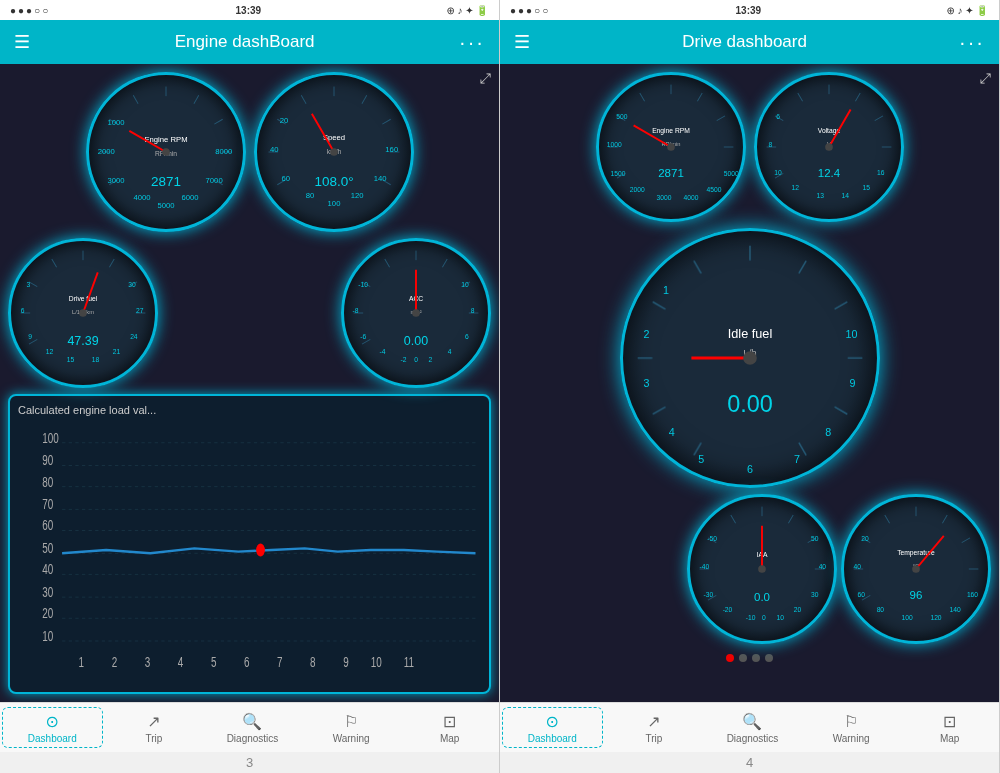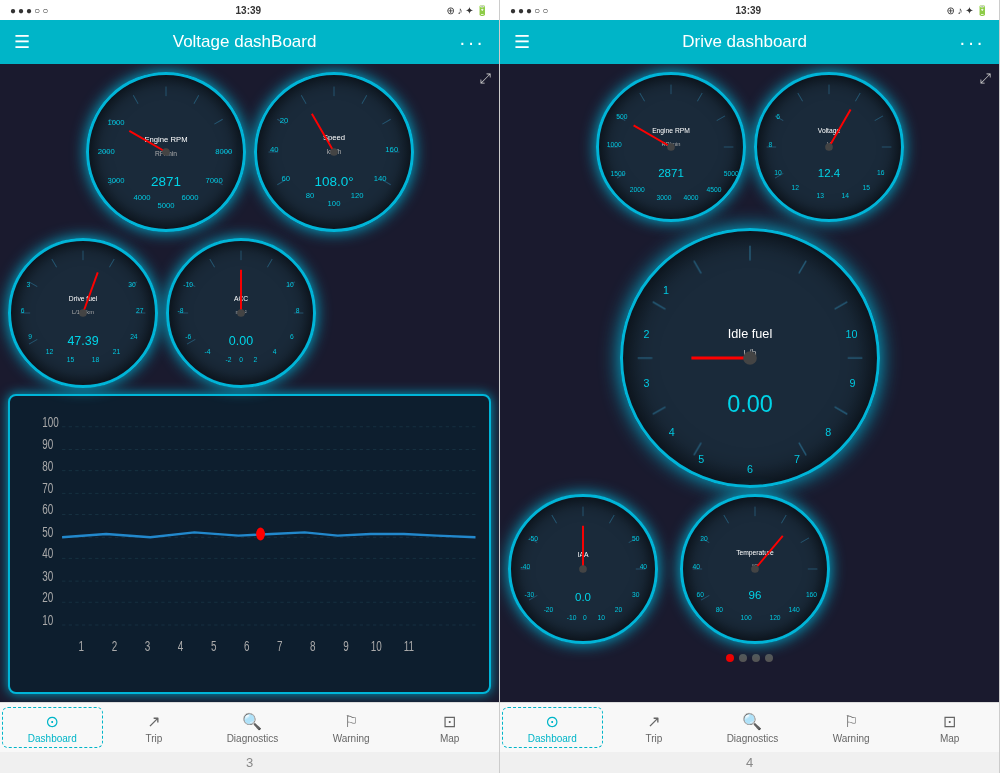--- a/index.html
+++ b/index.html
@@ -76,21 +76,21 @@
 
     
     .gauge-grid-top {
       display: flex;
       justify-content: center;
       gap: 8px;
       margin-bottom: 6px;
     }
     .gauge-grid-mid {
       display: flex;
-      justify-content: flex-start;
+      justify-content: space-between;
       gap: 8px;
       margin-bottom: 6px;
     }
 
     
     .gauge {
       width: 160px;
       height: 160px;
       border-radius: 50%;
       background: radial-gradient(circle at 50% 50%, #1a2a3a 60%, #0d1520 100%);
@@ -209,22 +209,22 @@
       box-shadow: 0 0 20px #00b5d8, inset 0 0 30px rgba(0,0,0,0.8);
       display: flex;
       flex-direction: column;
       align-items: center;
       justify-content: center;
       position: relative;
     }
 
     .idle-bottom-row {
       display: flex;
-      justify-content: flex-start;
-      gap: 22px;
+      justify-content: flex-end;
+      gap: 4px;
       flex-shrink: 0;
     }
 
     
     .dots-indicator {
       display: flex;
       justify-content: center;
       gap: 5px;
       padding: 4px 0;
       flex-shrink: 0;
@@ -251,21 +251,21 @@
 <div class="phone">
 
   <div class="status-bar">
     <span class="dots">●●●○○</span>
     <span class="time">13:39</span>
     <span class="icons">⊕ ♪ ✦ 🔋</span>
   </div>
 
   <div class="nav-bar">
     <span class="hamburger">☰</span>
-    <span class="title">Voltage dashBoard</span>
+    <span class="title">Engine dashBoard</span>
     <span class="more">···</span>
   </div>
 
   <div class="main-content">
     <span class="expand-icon">⤢</span>
 
     <div class="gauge-grid-top">
 
       <div class="gauge">
         <svg class="gauge-svg" viewBox="0 0 160 160">
@@ -389,20 +389,21 @@
           <text x="75" y="62" fill="white" font-size="7" text-anchor="middle">ACC</text>
           <text x="75" y="76" fill="#aaa" font-size="6" text-anchor="middle">m/s²</text>
           <line x1="75" y1="75" x2="75" y2="30" stroke="red" stroke-width="2" transform="rotate(0,75,75)"></line>
           <circle cx="75" cy="75" r="4" fill="#444"></circle>
           <text x="75" y="108" fill="#00d4e8" font-size="13" text-anchor="middle" font-weight="300">0.00</text>
         </svg>
       </div>
     </div>
 
     <div class="chart-box">
+      <div class="chart-title">Calculated engine load val...</div>
       <svg class="chart-area" viewBox="0 0 420 160" preserveAspectRatio="none">
 
         <text x="22" y="14" fill="#aaa" font-size="9">100</text>
         <text x="22" y="28" fill="#aaa" font-size="9">90</text>
         <text x="22" y="41" fill="#aaa" font-size="9">80</text>
         <text x="22" y="55" fill="#aaa" font-size="9">70</text>
         <text x="22" y="68" fill="#aaa" font-size="9">60</text>
         <text x="22" y="82" fill="#aaa" font-size="9">50</text>
         <text x="22" y="95" fill="#aaa" font-size="9">40</text>
         <text x="22" y="109" fill="#aaa" font-size="9">30</text>

